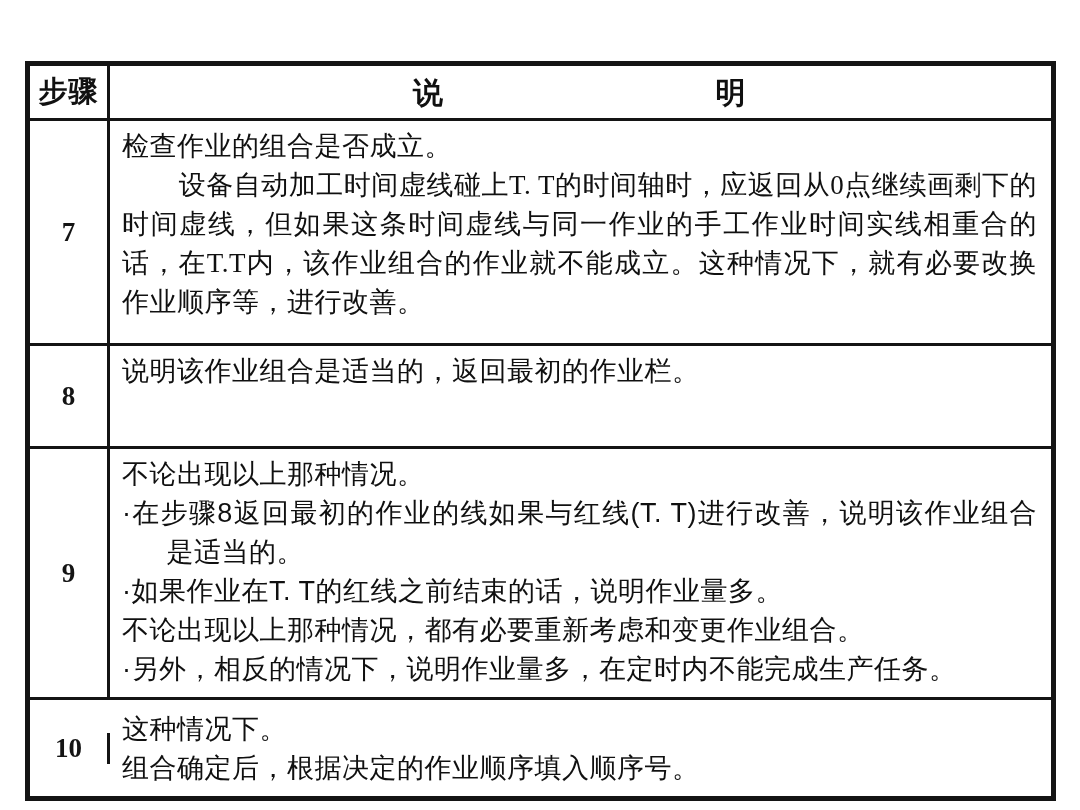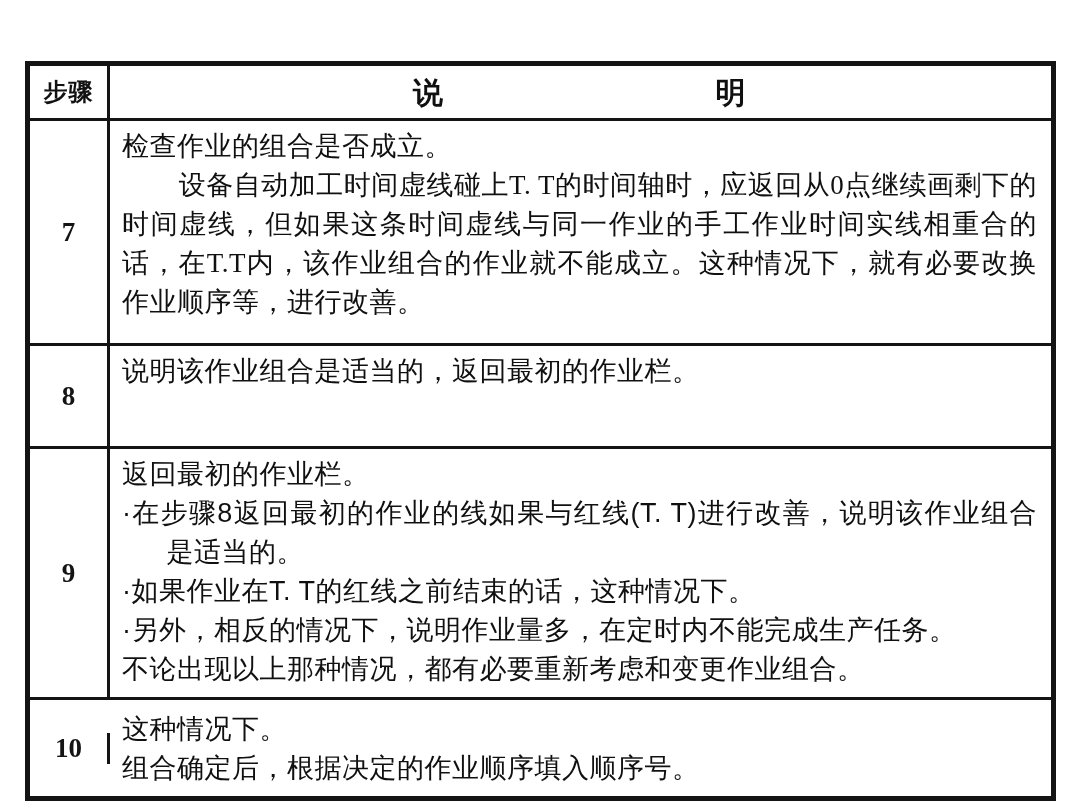--- a/index.html
+++ b/index.html
@@ -53,21 +53,21 @@
     color: #101010;
     letter-spacing: 0.5px;
   }
   .row-header { min-height: 52px; }
   .row-7  { min-height: 225px; }
   .row-8  { min-height: 103px; }
   .row-9  { min-height: 251px; }
   .row-10 { min-height: 99px; align-items: center; }
 
   .header-step-label {
-    font-size: 24px;
+    font-size: 29px;
     font-weight: bold;
     letter-spacing: 1px;
   }
   .header-desc {
     display: flex;
     align-items: center;
     justify-content: center;
     gap: 272px;
     font-size: 30px;
     font-weight: bold;
@@ -125,25 +125,25 @@
       <div class="cell-desc">
         <div class="line plain">说明该作业组合是适当的，返回最初的作业栏。</div>
       </div>
     </div>
 
     <div class="trow row-9">
       <div class="cell-step">
         <span class="step-number">9</span>
       </div>
       <div class="cell-desc">
-        <div class="line plain">返回最初的作业栏。</div>
+        <div class="line plain">不论出现以上那种情况。</div>
         <div class="line bullet">·在步骤8返回最初的作业的线如果与红线(T. T)进行改善，说明该作业组合是适当的。</div>
-        <div class="line bullet">·如果作业在T. T的红线之前结束的话，这种情况下。</div>
+        <div class="line bullet">·如果作业在T. T的红线之前结束的话，说明作业量多。</div>
+        <div class="line plain">不论出现以上那种情况，都有必要重新考虑和变更作业组合。</div>
         <div class="line bullet">·另外，相反的情况下，说明作业量多，在定时内不能完成生产任务。</div>
-        <div class="line plain">不论出现以上那种情况，都有必要重新考虑和变更作业组合。</div>
       </div>
     </div>
 
     <div class="trow row-10">
       <div class="cell-step">
         <span class="step-number">10</span>
       </div>
       <div class="cell-desc">
         <div class="line plain">这种情况下。</div>
         <div class="line plain">组合确定后，根据决定的作业顺序填入顺序号。</div>

